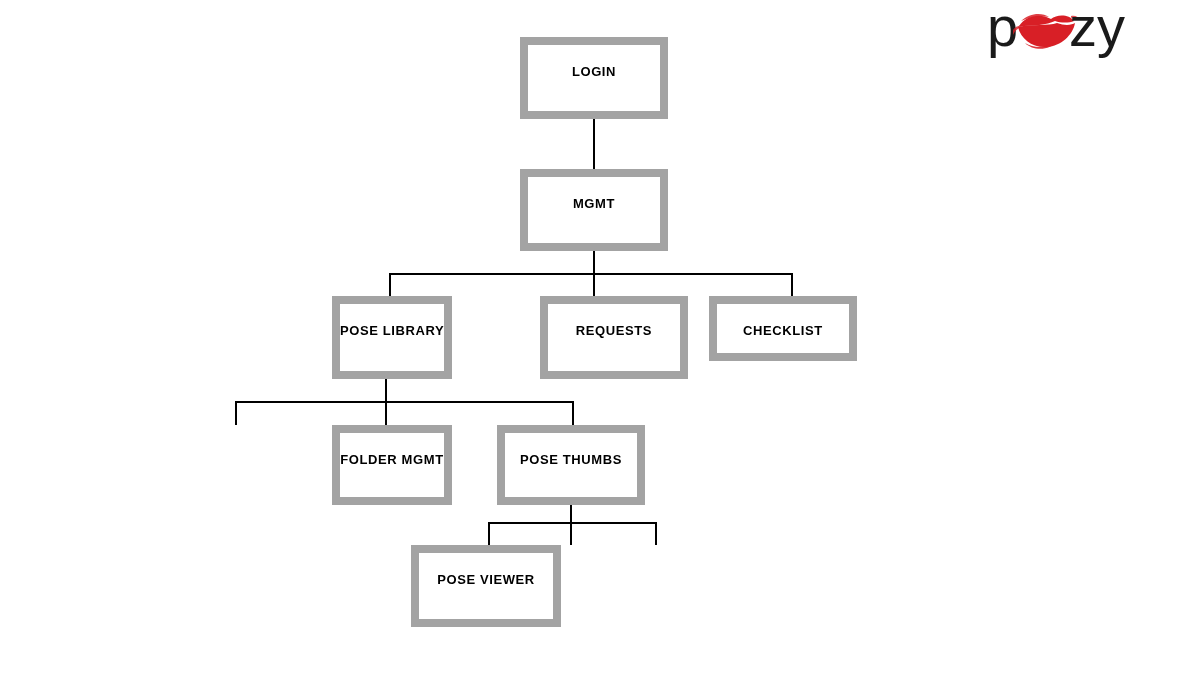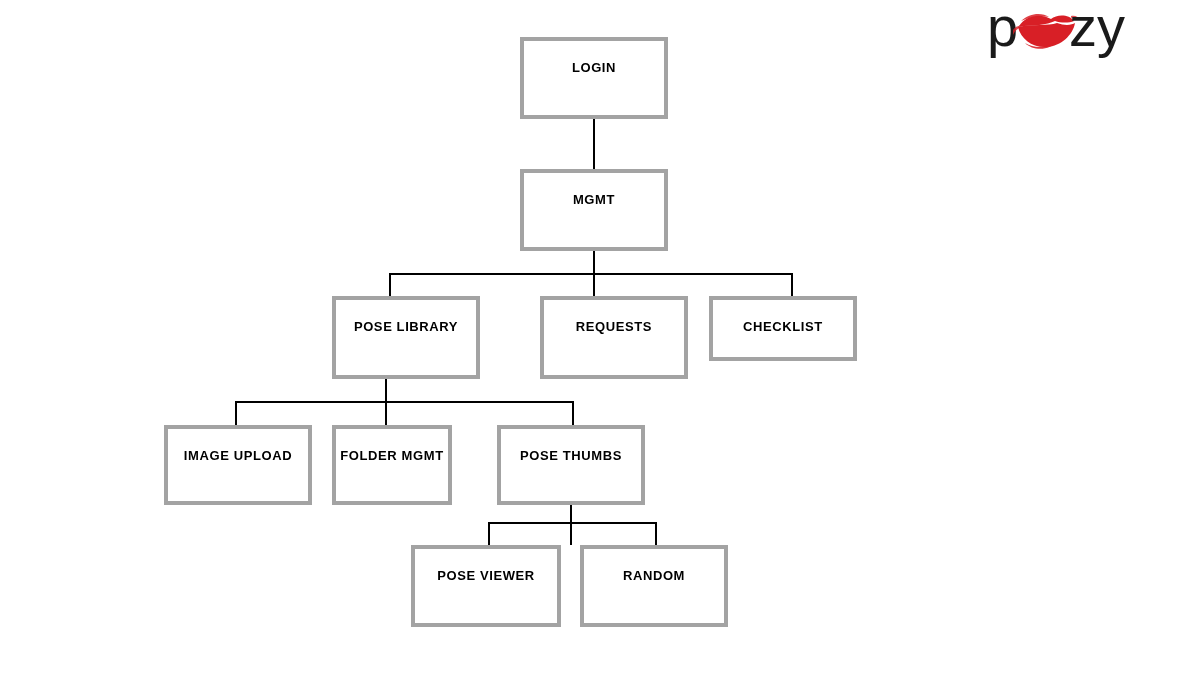--- a/index.html
+++ b/index.html
@@ -16,21 +16,21 @@
     width: 1200px;
     height: 700px;
     background: #ffffff;
     overflow: hidden;
   }
   
   .node {
     position: absolute;
     box-sizing: border-box;
     background: #ffffff;
-    border: 4px solid #a3a3a3;
+    border: 8px solid #a3a3a3;
   }
   .node-label {
     position: absolute;
     left: 0;
     right: 0;
     text-align: center;
     font-family: "Liberation Sans", sans-serif;
     font-weight: bold;
     font-size: 13px;
     letter-spacing: 0.6px;
@@ -93,51 +93,45 @@
   </div>
 
   <div class="node" style="left:520px; top:37px; width:148px; height:82px;">
     <span class="node-label" style="top:19px;">LOGIN</span>
   </div>
 
   <div class="node" style="left:520px; top:169px; width:148px; height:82px;">
     <span class="node-label" style="top:19px;">MGMT</span>
   </div>
 
-  <div class="node" style="left:332px; top:296px; width:148px; height:83px;">
+  <div class="node" style="left:332px; top:296px; width:120px; height:83px;">
     <span class="node-label" style="top:19px;">POSE LIBRARY</span>
   </div>
 
   <div class="node" style="left:520px; top:296px; width:148px; height:83px;margin-left:20px;">
     <span class="node-label" style="top:19px;">REQUESTS</span>
   </div>
 
   <div class="node" style="left:709px; top:296px; width:148px; height:65px;">
     <span class="node-label" style="top:19px;">CHECKLIST</span>
   </div>
 
-  <div class="node" style="left:164px; top:425px; width:148px; height:80px;">
-    <span class="node-label" style="top:19px;">IMAGE UPLOAD</span>
-  </div>
 
   <div class="node" style="left:332px; top:425px; width:120px; height:80px;">
     <span class="node-label" style="top:19px;">FOLDER MGMT</span>
   </div>
 
   <div class="node" style="left:411px; top:545px; width:150px; height:82px;">
     <span class="node-label" style="top:19px;">POSE VIEWER</span>
   </div>
 
   <div class="node" style="left:497px; top:425px; width:148px; height:80px;">
     <span class="node-label" style="top:19px;">POSE THUMBS</span>
   </div>
 
-  <div class="node" style="left:580px; top:545px; width:148px; height:82px;">
-    <span class="node-label" style="top:19px;">RANDOM</span>
-  </div>
 
   <div id="brand-logo" style="left:985px; top:2px;">
     <svg viewBox="0 0 170 58" xmlns="http://www.w3.org/2000/svg">
 
       <text class="logo-wordmark" x="2" y="44">p</text>
 
       <g fill="#d81f26">
         <path d="M34 24 C41 13, 56 11, 66 17 C72 12, 84 12, 89 19
                  C84 21, 76 21, 70 19 C62 23, 48 24, 34 24 Z"></path>
         <path d="M33 25 C47 22, 63 24, 72 21 C80 24, 87 23, 90 21

